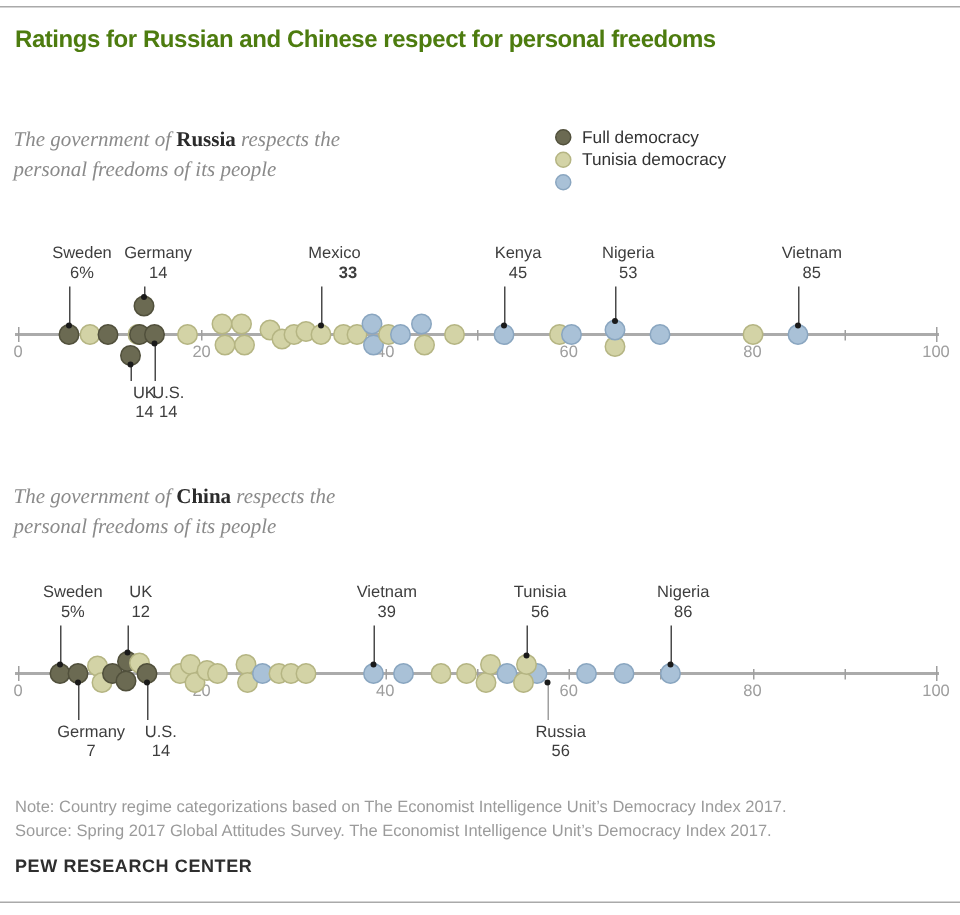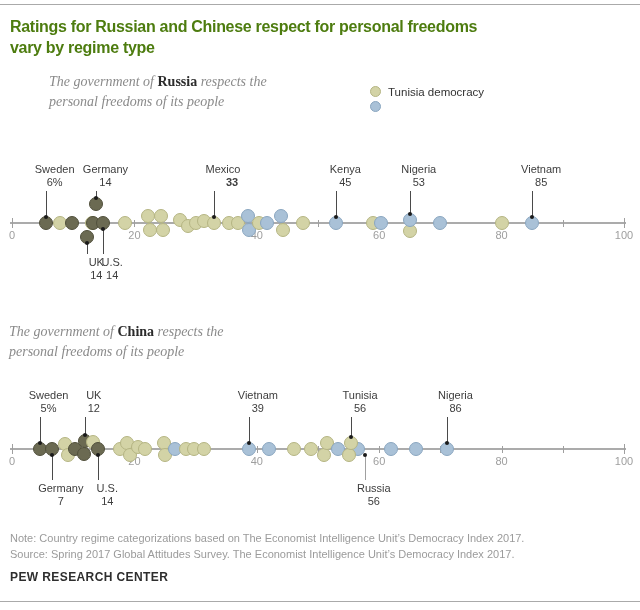--- a/index.html
+++ b/index.html
@@ -23,29 +23,32 @@
   .note{position:absolute;left:10px;width:620px;font-size:11px;line-height:15px;color:#9b9b9b;}
   .brand{position:absolute;left:10px;font-size:12px;font-weight:bold;color:#2e2e2e;letter-spacing:0.4px;}
 </style>
 </head>
 <body>
 
 <div class="rule" style="top:4px;"></div>
 
 <div class="title">
   <div>Ratings for Russian and Chinese respect for personal freedoms</div>
-  <div>vary by regime type</div>
-</div>
-
-<div class="subtitle" style="top:72px;margin-left:40px;">
+</div>
+
+<div class="subtitle" style="top:84px;">
   <span>The government of </span><span class="country">Russia</span><span> respects the</span><br>
   <span>personal freedoms of its people</span>
 </div>
 
 <div class="legend">
+  <div class="legend-row">
+    <span class="legend-swatch" style="background: rgb(107, 106, 82); border-color: rgb(81, 80, 60);"></span>
+    <span class="legend-label">Full democracy</span>
+  </div>
   <div class="legend-row">
     <span class="legend-swatch" style="background: rgb(211, 211, 166); border-color: rgb(181, 181, 131);"></span>
     <span class="legend-label">Tunisia democracy</span>
   </div>
   <div class="legend-row">
     <span class="legend-swatch" style="background: rgb(169, 193, 215); border-color: rgb(138, 166, 192);"></span>
   </div>
 </div>
 
 <div class="chart" style="top:153px;">

